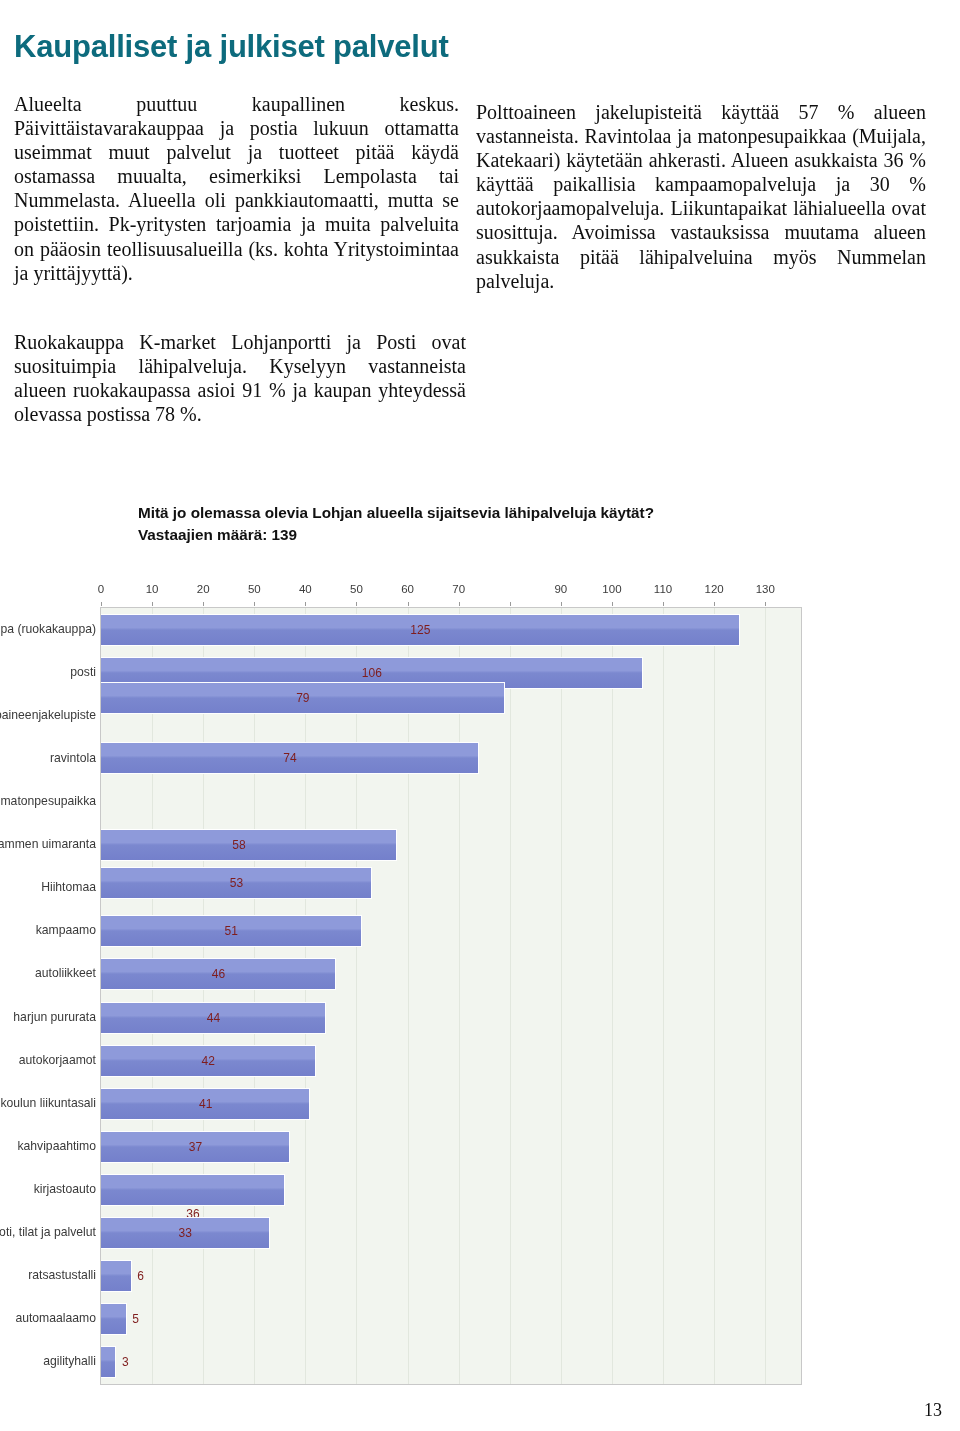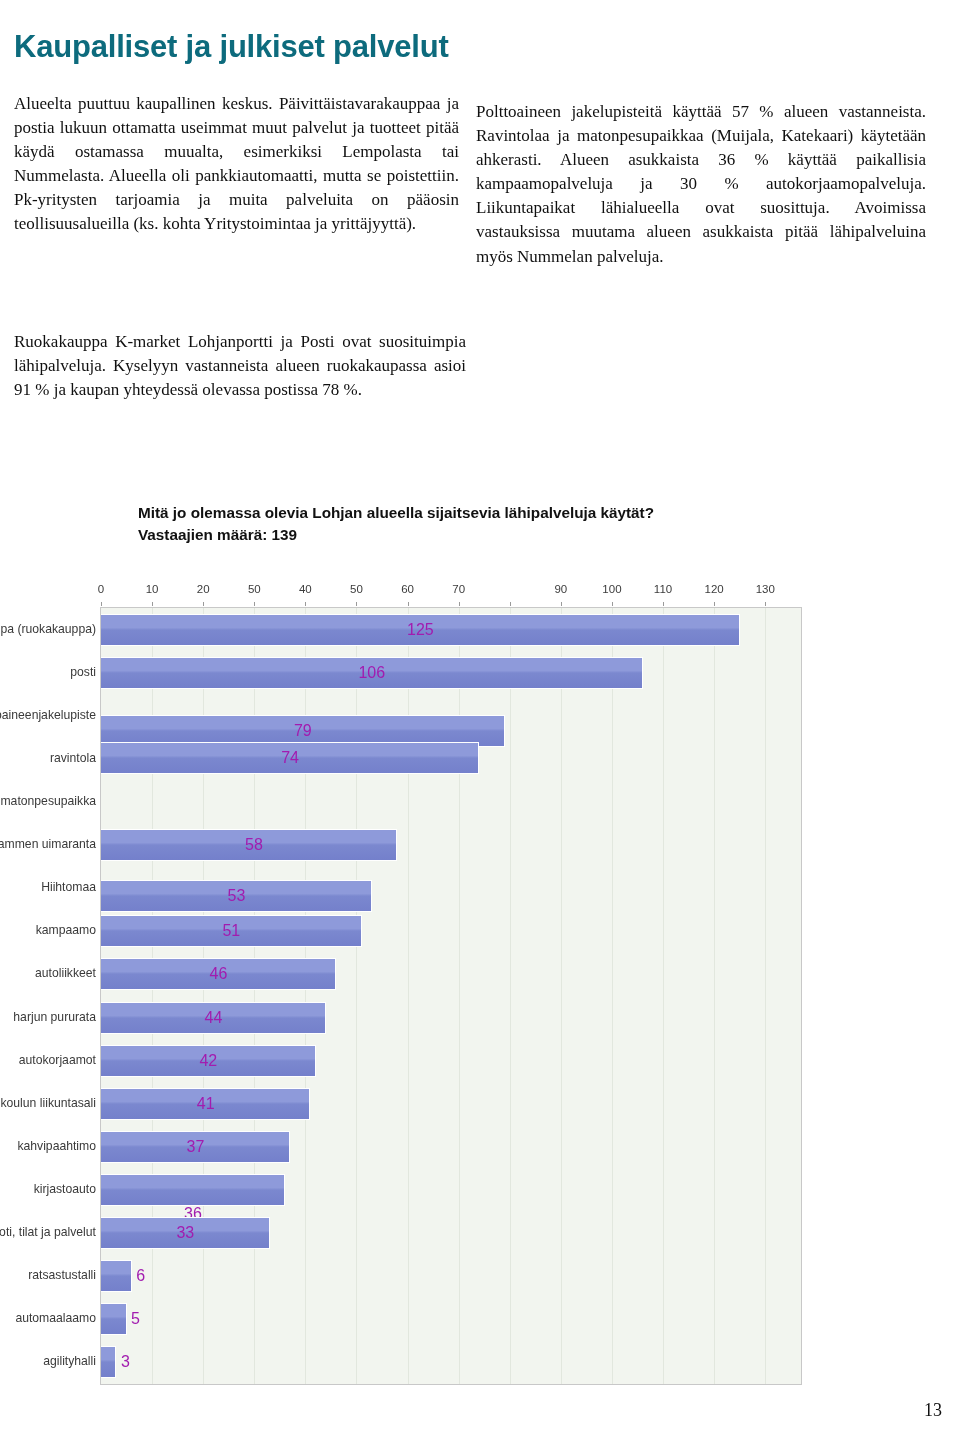--- a/index.html
+++ b/index.html
@@ -25,21 +25,21 @@
     font-size: 31px;
     letter-spacing: -0.2px;
     color: #0d6b7d;
     white-space: nowrap;
   }
 
   
   .col {
     position: absolute;
     font-family: "Liberation Serif", serif;
-    font-size: 17px;
+    font-size: 20px;
     line-height: 24.1px;
     color: #101010;
     text-align: justify;
   }
   .col-left  { left: 14px;  top: 92px;  width: 445px; }
   .col-left2 { left: 14px;  top: 330px; width: 452px; }
   .col-right { left: 476px; top: 100px; width: 450px; }
   .col p { margin: 0; }
 
   
@@ -127,22 +127,22 @@
     background: linear-gradient(to bottom, #8e9ada 0%, #8e9ada 42%, #7b88cf 50%, #7480cb 100%);
     border: 1px solid #ffffff;
     border-left: none;
     box-sizing: border-box;
   }
   .bar-value {
     position: absolute;
     top: 50%;
     transform: translate(-50%, -50%);
     font-family: "Liberation Sans", sans-serif;
-    font-size: 16px;
-    color: #a21caf;
+    font-size: 12px;
+    color: #7f1d1d;
     white-space: nowrap;
   }
 
   
   .cats {
     position: absolute;
     left: -300px;
     top: 24px;
     width: 296px;
     height: 778px;
@@ -265,33 +265,33 @@
       </div>
     <div class="rows" id="barRows">
         <div class="row" style="top: 5.55556px; width: 700px;">
           <div class="bar" style="width: 638.686px;"></div>
           <div class="bar-value" style="left: 319.343px;">125</div>
         </div>
         <div class="row" style="top: 48.6667px; width: 700px;">
           <div class="bar" style="width: 541.606px;"></div>
           <div class="bar-value" style="left: 270.803px;">106</div>
         </div>
-        <div class="row" style="top: 107px; width: 700px;">
+        <div class="row" style="top: 74px; width: 700px;">
           <div class="bar" style="width: 403.65px;"></div>
           <div class="bar-value" style="left: 201.825px;">79</div>
         </div>
         <div class="row" style="top: 134px; width: 800px;">
           <div class="bar" style="width: 378.102px;"></div>
           <div class="bar-value" style="left: 189.051px;">74</div>
         </div>
         <div class="row" style="top: 221.111px; width: 700px;">
           <div class="bar" style="width: 296.35px;"></div>
-          <div class="bar-value" style="left: 153px;">58</div>
-        </div>
-        <div class="row" style="top: 272px; width: 580px;">
+          <div class="bar-value" style="left: 138px;">58</div>
+        </div>
+        <div class="row" style="top: 259px; width: 580px;">
           <div class="bar" style="width: 270.803px;"></div>
           <div class="bar-value" style="left: 135.401px;">53</div>
         </div>
         <div class="row" style="top: 307.333px; width: 700px;">
           <div class="bar" style="width: 260.584px;"></div>
           <div class="bar-value" style="left: 130.292px;">51</div>
         </div>
         <div class="row" style="top: 350.444px; width: 700px;">
           <div class="bar" style="width: 235.036px;"></div>
           <div class="bar-value" style="left: 117.518px;">46</div>

